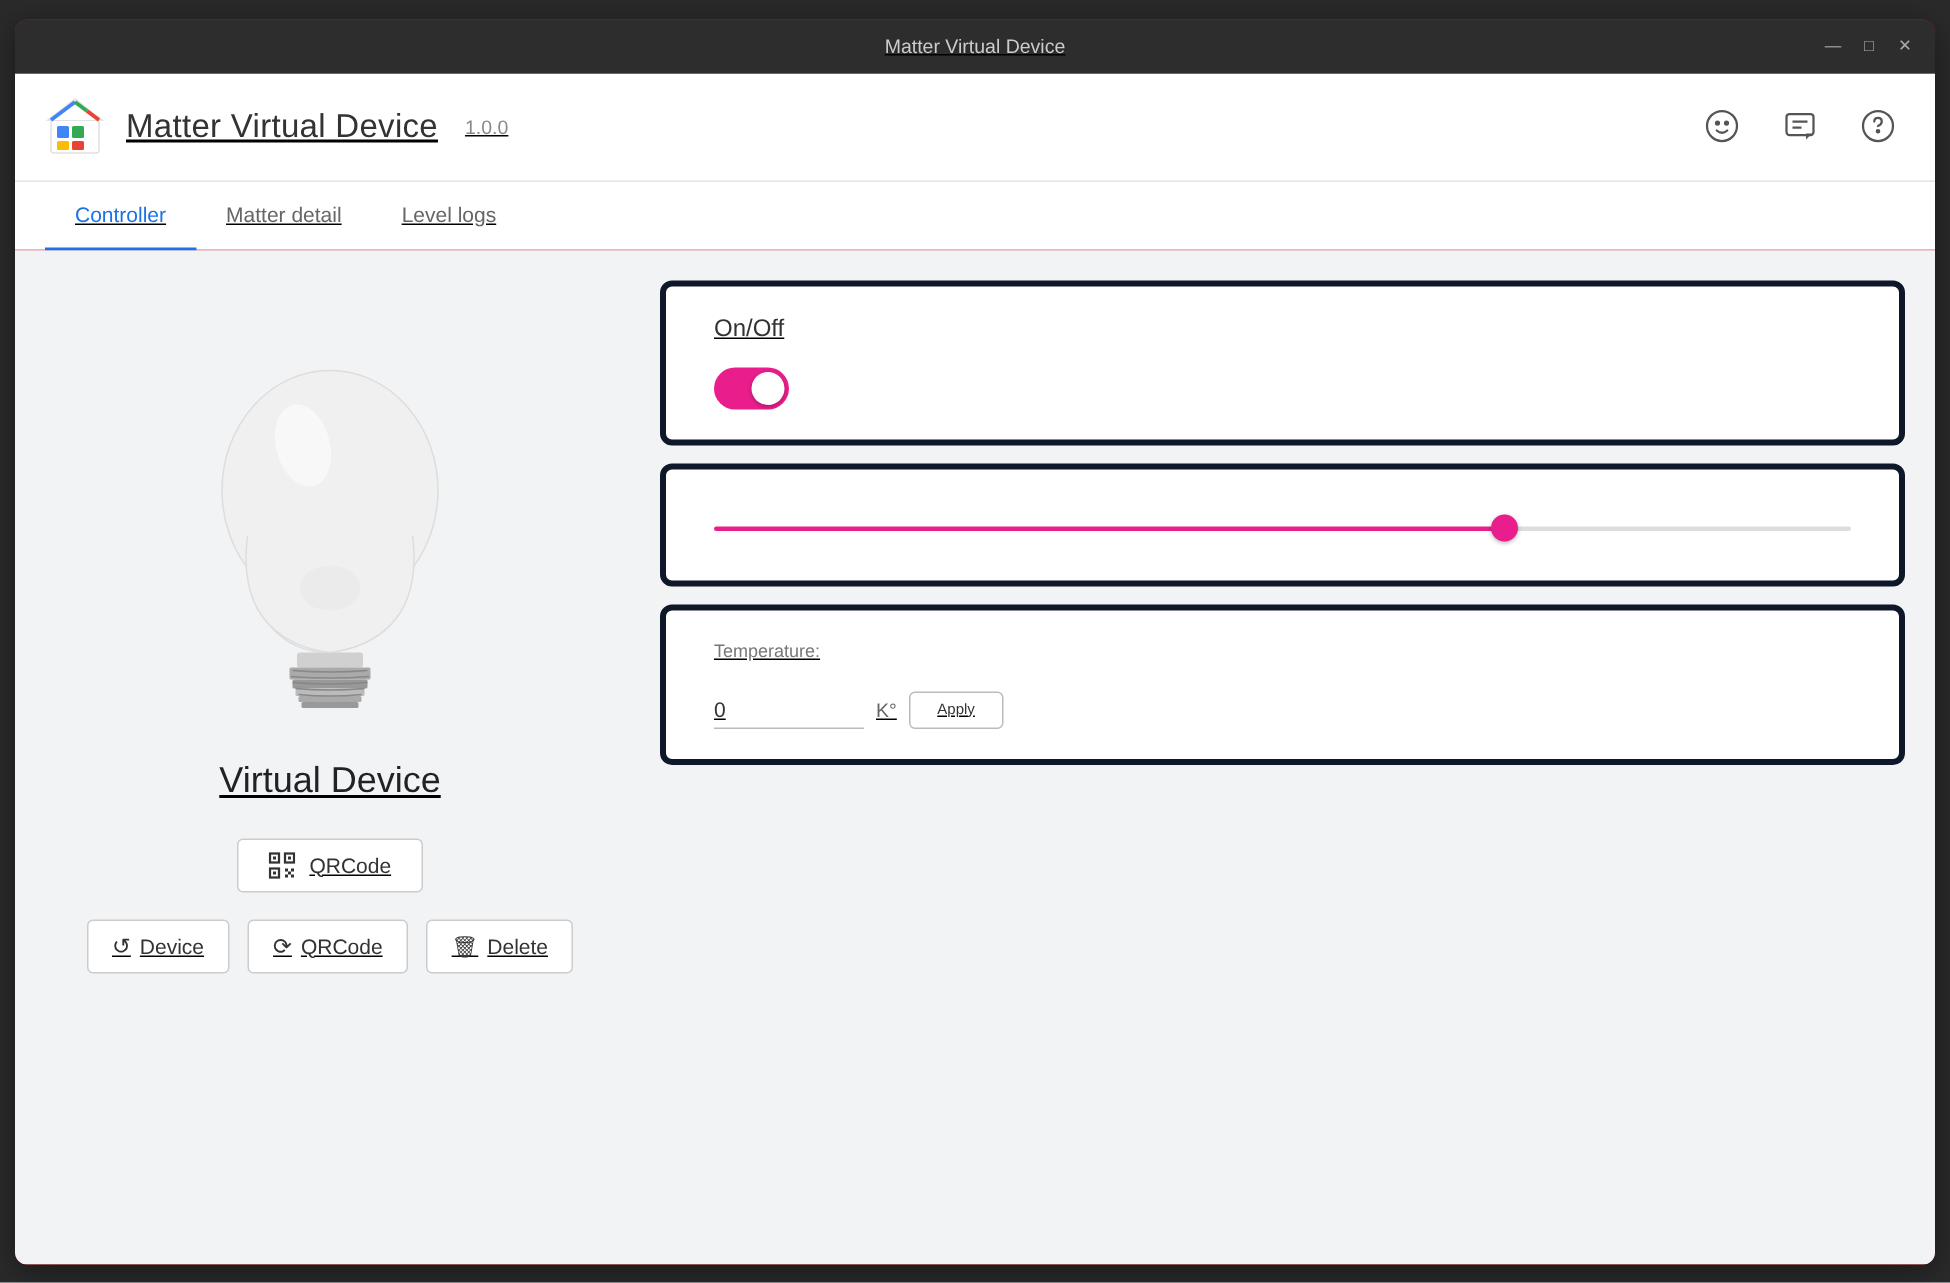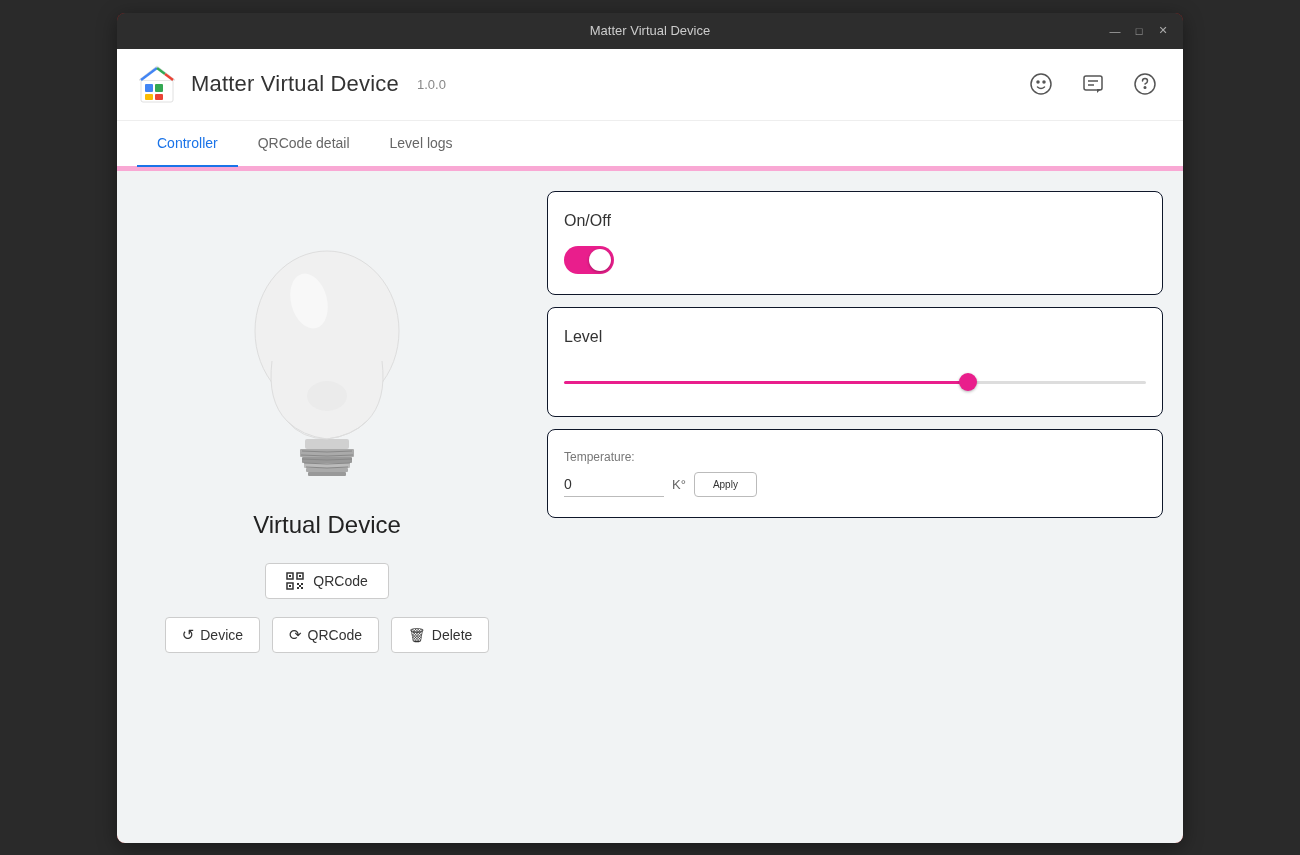--- a/index.html
+++ b/index.html
@@ -8,28 +8,29 @@
       background: #2a2a2a;
       display: flex;
       justify-content: center;
       align-items: center;
       width: 1300px;
       height: 855px;
       overflow: hidden;
     }
 
     .window {
-      width: 1066px;
+      width: 1280px;
       height: 830px;
       background: #b91c1c;
       border-radius: 8px;
       overflow: hidden;
       display: flex;
       flex-direction: column;
       box-shadow: 0 4px 20px rgba(0,0,0,0.4);
+      text-decoration: underline;
     }
 
     
     .titlebar {
       background: #2d2d2d;
       height: 36px;
       display: flex;
       align-items: center;
       justify-content: center;
       position: relative;
@@ -98,21 +99,21 @@
       font-size: 22px;
       cursor: pointer;
       border-radius: 50%;
     }
 
     
     .tabs {
       background: #fff;
       display: flex;
       padding: 0 20px;
-      border-bottom: 5px solid #f9a8d4;
+      border-bottom: 1px solid #f9a8d4;
       flex-shrink: 0;
     }
     .tab {
       padding: 14px 20px;
       font-size: 14px;
       color: #666;
       cursor: pointer;
       border-bottom: 2px solid transparent;
       margin-bottom: -1px;
     }
@@ -196,23 +197,23 @@
       flex: 1;
       padding: 20px 20px 20px 10px;
       display: flex;
       flex-direction: column;
       gap: 12px;
       overflow-y: auto;
     }
 
     .control-card {
       background: #fff;
-      border: 1px solid #0f172a;
+      border: 4px solid #0f172a;
       border-radius: 8px;
-      padding: 20px 16px;
+      padding: 20px 32px;
     }
     .control-label {
       font-size: 16px;
       font-weight: 500;
       color: #333;
       margin-bottom: 16px;
     }
 
     
     .toggle-wrapper { display: flex; align-items: center; }
@@ -277,21 +278,21 @@
     
     .temperature-row {
       display: flex;
       align-items: center;
       gap: 8px;
       margin-top: 4px;
     }
     .temp-label {
       font-size: 12px;
       color: #777;
-      margin-bottom: 8px;
+      margin-bottom: 20px;
       display: block;
     }
     .temp-input {
       width: 100px;
       border: none;
       border-bottom: 1px solid #bbb;
       outline: none;
       font-size: 14px;
       color: #333;
       padding: 4px 0;
@@ -365,21 +366,21 @@
           <circle cx="12" cy="12" r="10"></circle>
           <path d="M9.5 9 Q9.5 6.5 12 6.5 Q14.5 6.5 14.5 9 Q14.5 11 12 12" stroke-linecap="round"></path>
           <circle cx="12" cy="15.5" r="0.8" fill="#555"></circle>
         </svg>
       </div>
     </div>
   </div>
 
   <div class="tabs">
     <div class="tab active">Controller</div>
-    <div class="tab">QRCode detail</div>
+    <div class="tab">Matter detail</div>
     <div class="tab">Level logs</div>
   </div>
 
   <div class="main-content">
 
     <div class="left-panel">
       <div class="bulb-container">
 
         <svg class="bulb-svg" viewBox="0 0 180 260" xmlns="http://www.w3.org/2000/svg">
 
@@ -451,21 +452,20 @@
         <div class="toggle-wrapper">
           <div class="toggle">
             <div class="toggle-track">
               <div class="toggle-thumb"></div>
             </div>
           </div>
         </div>
       </div>
 
       <div class="control-card">
-        <div class="control-label">Level</div>
         <div class="slider-wrapper">
           <input type="range" class="custom-slider" min="0" max="100" value="70" style="">
         </div>
       </div>
 
       <div class="control-card">
         <span class="temp-label">Temperature:</span>
         <div class="temperature-row">
           <input type="text" class="temp-input" value="0" style="">
           <span class="temp-unit">K°</span>

